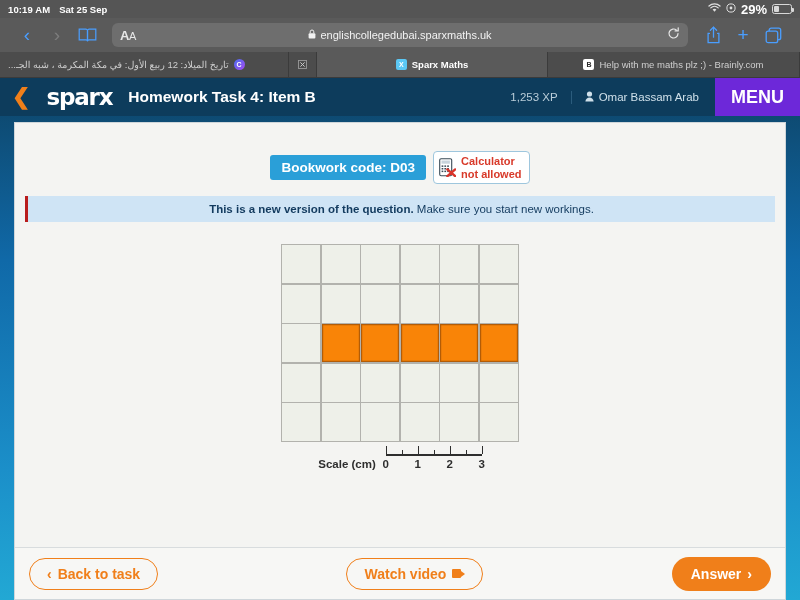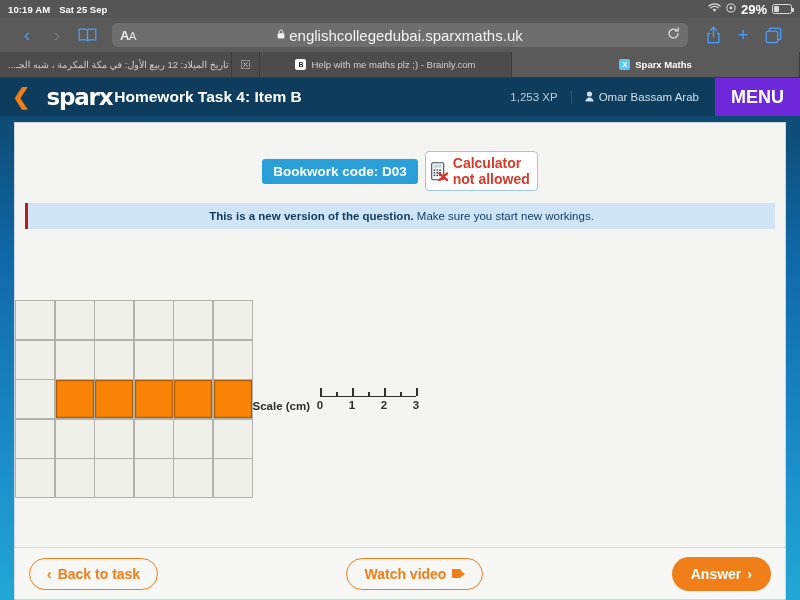--- a/index.html
+++ b/index.html
@@ -56,39 +56,39 @@
     display: flex; align-items: center;
     position: relative; padding: 0 8px;
   }
   .aa { color: #e8e8e8; font-size: 11px; letter-spacing: -0.5px; }
   .aa b { font-size: 13px; }
   .url-center {
     position: absolute; left: 0; right: 0;
     display: flex; align-items: center; justify-content: center; gap: 4px;
     pointer-events: none;
   }
-  .url-text { color: #f2f2f2; font-size: 15px; }
+  .url-text { color: #f2f2f2; font-size: 11px; }
   .lock { font-size: 9px; color: #f2f2f2; }
   .reload { margin-left: auto; color: #e8e8e8; font-size: 13px; }
 
   
   .tabstrip {
     height: 26px; width: 800px;
     background: #4c4c4c;
     display: flex; align-items: stretch;
     border-bottom: 1px solid #3b3b3b;
   }
   .tab {
     display: flex; align-items: center; justify-content: center;
     gap: 5px; padding: 0 8px;
     font-size: 9.5px; color: #cfcfcf;
     border-right: 1px solid #3b3b3b;
     overflow: hidden; white-space: nowrap;
   }
-  .tab.t1 { width: 232px; direction: rtl; justify-content: flex-end; }
+  .tab.t1 { width: 289px; direction: rtl; justify-content: flex-end; }
   .tab.close-cell { width: 28px; flex: none; color: #b8b8b8; }
   .tab.t2 { flex: 1; background: #5a5a5a; color: #ffffff; font-weight: 600; }
   .tab.t3 { width: 252px; }
   .favicon { width: 11px; height: 11px; flex: none; border-radius: 2px;
              display:inline-flex; align-items:center; justify-content:center;
              font-size: 7px; font-weight: 700; }
   .fav-c { background: linear-gradient(135deg,#4a6ef0,#a64af0); color:#fff; border-radius:50%; }
   .fav-x { background: #5bc8f5; color: #ffffff; }
   .fav-b { background: #ffffff; color: #2b2b2b; }
 
@@ -102,21 +102,21 @@
     height: 38px; flex: none;
     background: #0d3c5c;
     display: flex; align-items: center;
     padding: 0 0 0 12px; color: #ffffff;
   }
   .back-chevron { color: #f07f1a; font-size: 22px; font-weight: 700; margin-right: 16px; }
   .logo {
     font-size: 23px; font-weight: 800; letter-spacing: -1.2px;
     color: #ffffff; font-family: "DejaVu Sans", sans-serif;
   }
-  .task-title { margin-left: 2px; font-size: 15.5px; font-weight: 600; }
+  .task-title { margin-left: 16px; font-size: 15.5px; font-weight: 600; }
   .hdr-right { margin-left: auto; display: flex; align-items: center; height: 100%; }
   .xp { font-size: 11.5px; color: #b9cdd9; padding-right: 13px; }
   .user {
     font-size: 11.5px; color: #cfe0ea;
     border-left: 1px solid #2b5c7d; padding: 0 16px 0 13px;
     display: flex; align-items: center; gap: 5px;
   }
   .menu {
     font-size: 18px; font-weight: 700; color: #ffffff;
     background: #6d28d9; height: 100%;
@@ -139,37 +139,37 @@
     font-size: 13.5px; font-weight: 700;
     padding: 5px 11px; border-radius: 3px;
   }
   .calc-badge {
     border: 1px solid #9ec6dd; border-radius: 4px;
     background: #ffffff; padding: 3px 7px 3px 5px;
     display: flex; align-items: center; gap: 5px;
   }
   .calc-icon { position: relative; width: 17px; height: 19px; flex: none; }
   .calc-icon svg { display: block; }
-  .calc-text { font-size: 14px; font-weight: 700; color: #d83a2a; line-height: 1.15; }
+  .calc-text { font-size: 11px; font-weight: 700; color: #d83a2a; line-height: 1.15; }
 
   .notice {
     margin: 4px 10px 0 10px;
     background: #cfe4f5; border-left: 3px solid #b91c1c;
     padding: 7px 0; text-align: center;
     font-size: 11.5px; color: #123a5e;
   }
   .notice b { font-weight: 700; }
 
   .question {
     text-align: center; padding: 26px 0 0 0;
     font-size: 17.5px; color: #17365c;
   }
   .question b { font-weight: 700; }
 
-  .figure { flex: 1; display: flex; flex-direction: row;
+  .figure { flex: 1; display: flex; flex-direction: column;
             align-items: center; justify-content: flex-start; padding-top: 22px; }
   .grid {
     display: grid; border: 1.5px solid #b2b2ad;
     background: #b2b2ad; gap: 1.5px;
   }
   .cell { background: #eef0e9; }
   .cell.fill { background: #f98407; box-shadow: inset 0 0 0 1.2px #b35c06; }
 
   .scale-row { display: flex; align-items: flex-start; margin-top: 12px; }
   .scale-label { font-size: 11.5px; font-weight: 700; color: #2e2e2e;
@@ -280,27 +280,27 @@
   <div class="tab t1">
     <span class="favicon fav-c">C</span>
     <span>تاريخ الميلاد: 12 ربيع الأول: في مكة المكرمة ، شبه الجـ...</span>
   </div>
   <div class="tab close-cell">
     <svg width="9" height="9" viewBox="0 0 9 9">
         <rect x="0.5" y="0.5" width="8" height="8" stroke="#9a9a9a" stroke-width="0.9" fill="none"></rect>
         <path d="M2.4 2.4 6.6 6.6M6.6 2.4 2.4 6.6" stroke="#c8c8c8" stroke-width="1"></path>
       </svg>
   </div>
+  <div class="tab t2">
+    <span class="favicon fav-x">X</span>
+    <span>Sparx Maths</span>
+  </div>
   <div class="tab t3">
     <span class="favicon fav-b">B</span>
     <span>Help with me maths plz ;) - Brainly.com</span>
-  </div>
-  <div class="tab t2">
-    <span class="favicon fav-x">X</span>
-    <span>Sparx Maths</span>
   </div>
 </div>
 
 <div class="app">
 
   <div class="sparx-header">
     <span class="back-chevron">❮</span>
     <span class="logo">sparx</span>
     <span class="task-title">Homework Task 4: Item B</span>
     <span class="hdr-right">

